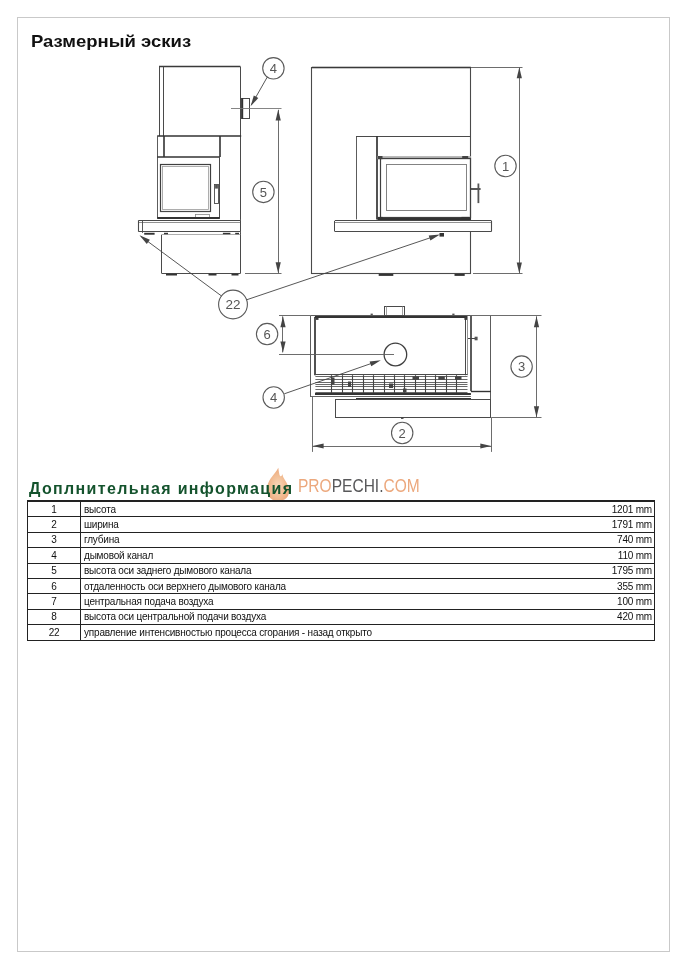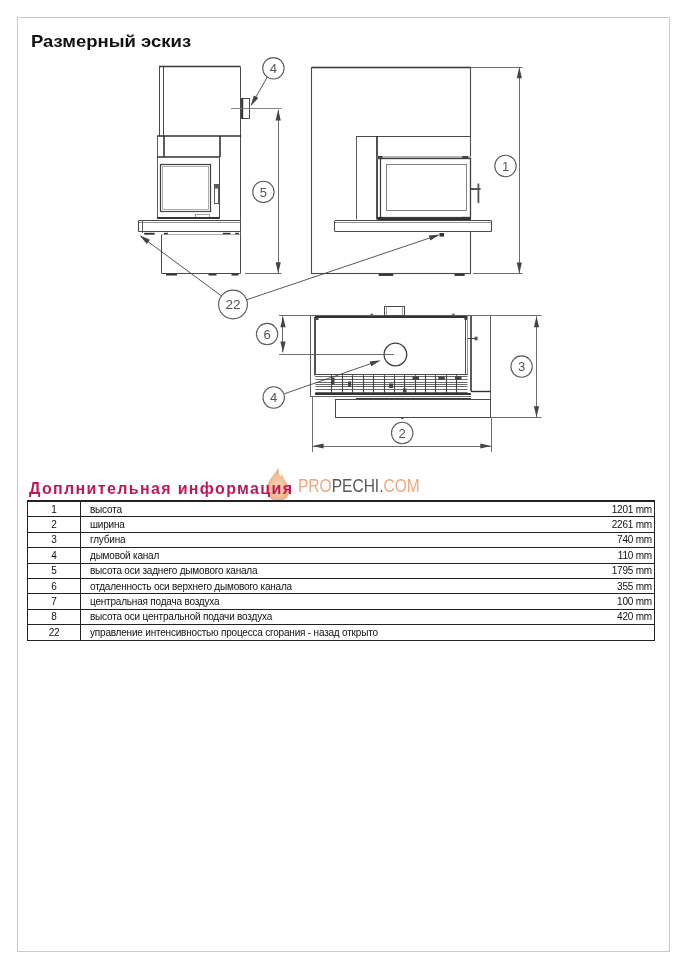--- a/index.html
+++ b/index.html
@@ -1,26 +1,26 @@
 <!DOCTYPE html>
 <html><head>
 <meta charset="utf-8">
 <style>
 html,body{margin:0;padding:0;background:#fff;}
 body{width:686px;height:970px;position:relative;font-family:"Liberation Sans",sans-serif;overflow:hidden;}
 #frame{position:absolute;left:17px;top:17px;width:651px;height:933px;border:1px solid #c9c9c9;}
 #title1{position:absolute;left:31px;top:32px;font-size:17px;font-weight:bold;color:#111;transform:scaleX(1.088);transform-origin:0 0;white-space:nowrap;}
 #svgwrap{position:absolute;left:0;top:0;width:686px;height:470px;}
-#title2{position:absolute;left:29px;top:480px;font-size:16px;font-weight:bold;color:#be185d;letter-spacing:1.35px;z-index:3;white-space:nowrap;}
+#title2{position:absolute;left:29px;top:480px;font-size:16px;font-weight:bold;color:#14532d;letter-spacing:1.35px;z-index:3;white-space:nowrap;}
 #logo{position:absolute;left:298px;top:475px;font-size:18.5px;z-index:2;white-space:nowrap;transform:scaleX(0.84);transform-origin:0 0;}
 #logo .p1{color:#eca87d;}
 #logo .p2{color:#58585a;}
 #flame{position:absolute;left:264px;top:464px;z-index:1;}
 table.info{position:absolute;left:27px;top:500px;border-collapse:collapse;table-layout:fixed;width:628px;font-size:10px;color:#111;z-index:4;}
-table.info td{border:1px solid #222;height:14.4px;padding:0 2px 0 9px;letter-spacing:-0.2px;vertical-align:middle;white-space:nowrap;overflow:hidden;}
+table.info td{border:1px solid #222;height:14.4px;padding:0 2px 0 3px;letter-spacing:-0.2px;vertical-align:middle;white-space:nowrap;overflow:hidden;}
 table.info td.num{width:52px;text-align:center;padding:0;}
 table.info tr:first-child td{border-top:2px solid #222;}
 table.info .val{float:right;}
 </style>
 </head>
 <body>
 <div id="frame"></div>
 <div id="title1">Размерный эскиз</div>
 <div id="svgwrap">
 <svg width="686" height="470" viewBox="0 0 686 470">
@@ -203,21 +203,21 @@
 <div id="title2">Доплнительная информация</div>
 <div id="logo"><span class="p1">PRO</span><span class="p2">PECHI</span><span class="p2">.</span><span class="p1">COM</span></div>
 <table class="info">
 <tbody>
       <tr>
         <td class="num">1</td>
         <td>высота<span class="val">1201 mm</span></td>
       </tr>
 <tr>
         <td class="num">2</td>
-        <td>ширина<span class="val">2261 mm</span></td>
+        <td>ширина<span class="val">1791 mm</span></td>
       </tr>
 <tr>
         <td class="num">3</td>
         <td>глубина<span class="val">740 mm</span></td>
       </tr>
 <tr>
         <td class="num">4</td>
         <td>дымовой канал<span class="val">110 mm</span></td>
       </tr>
 <tr>

